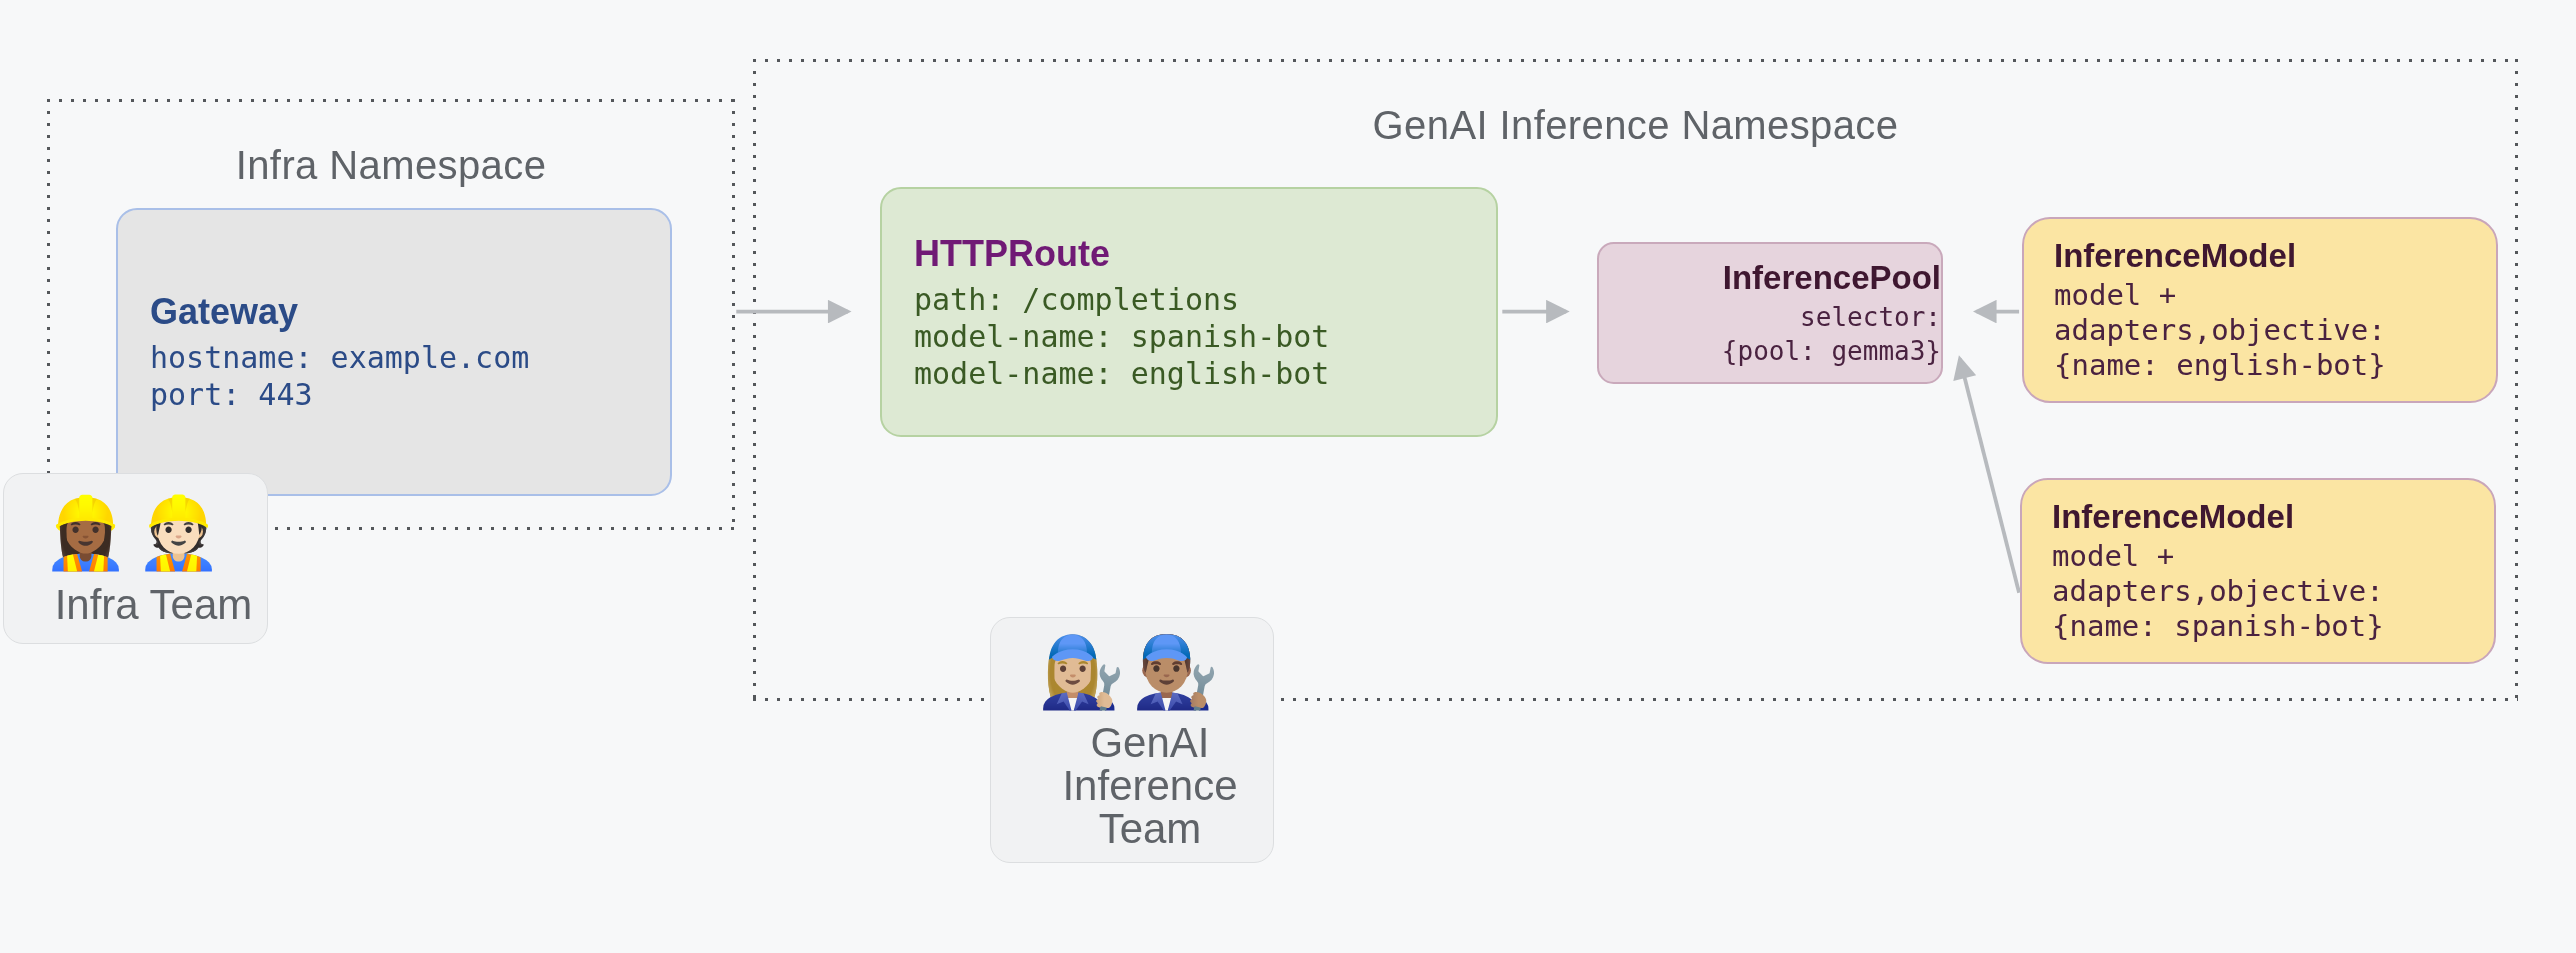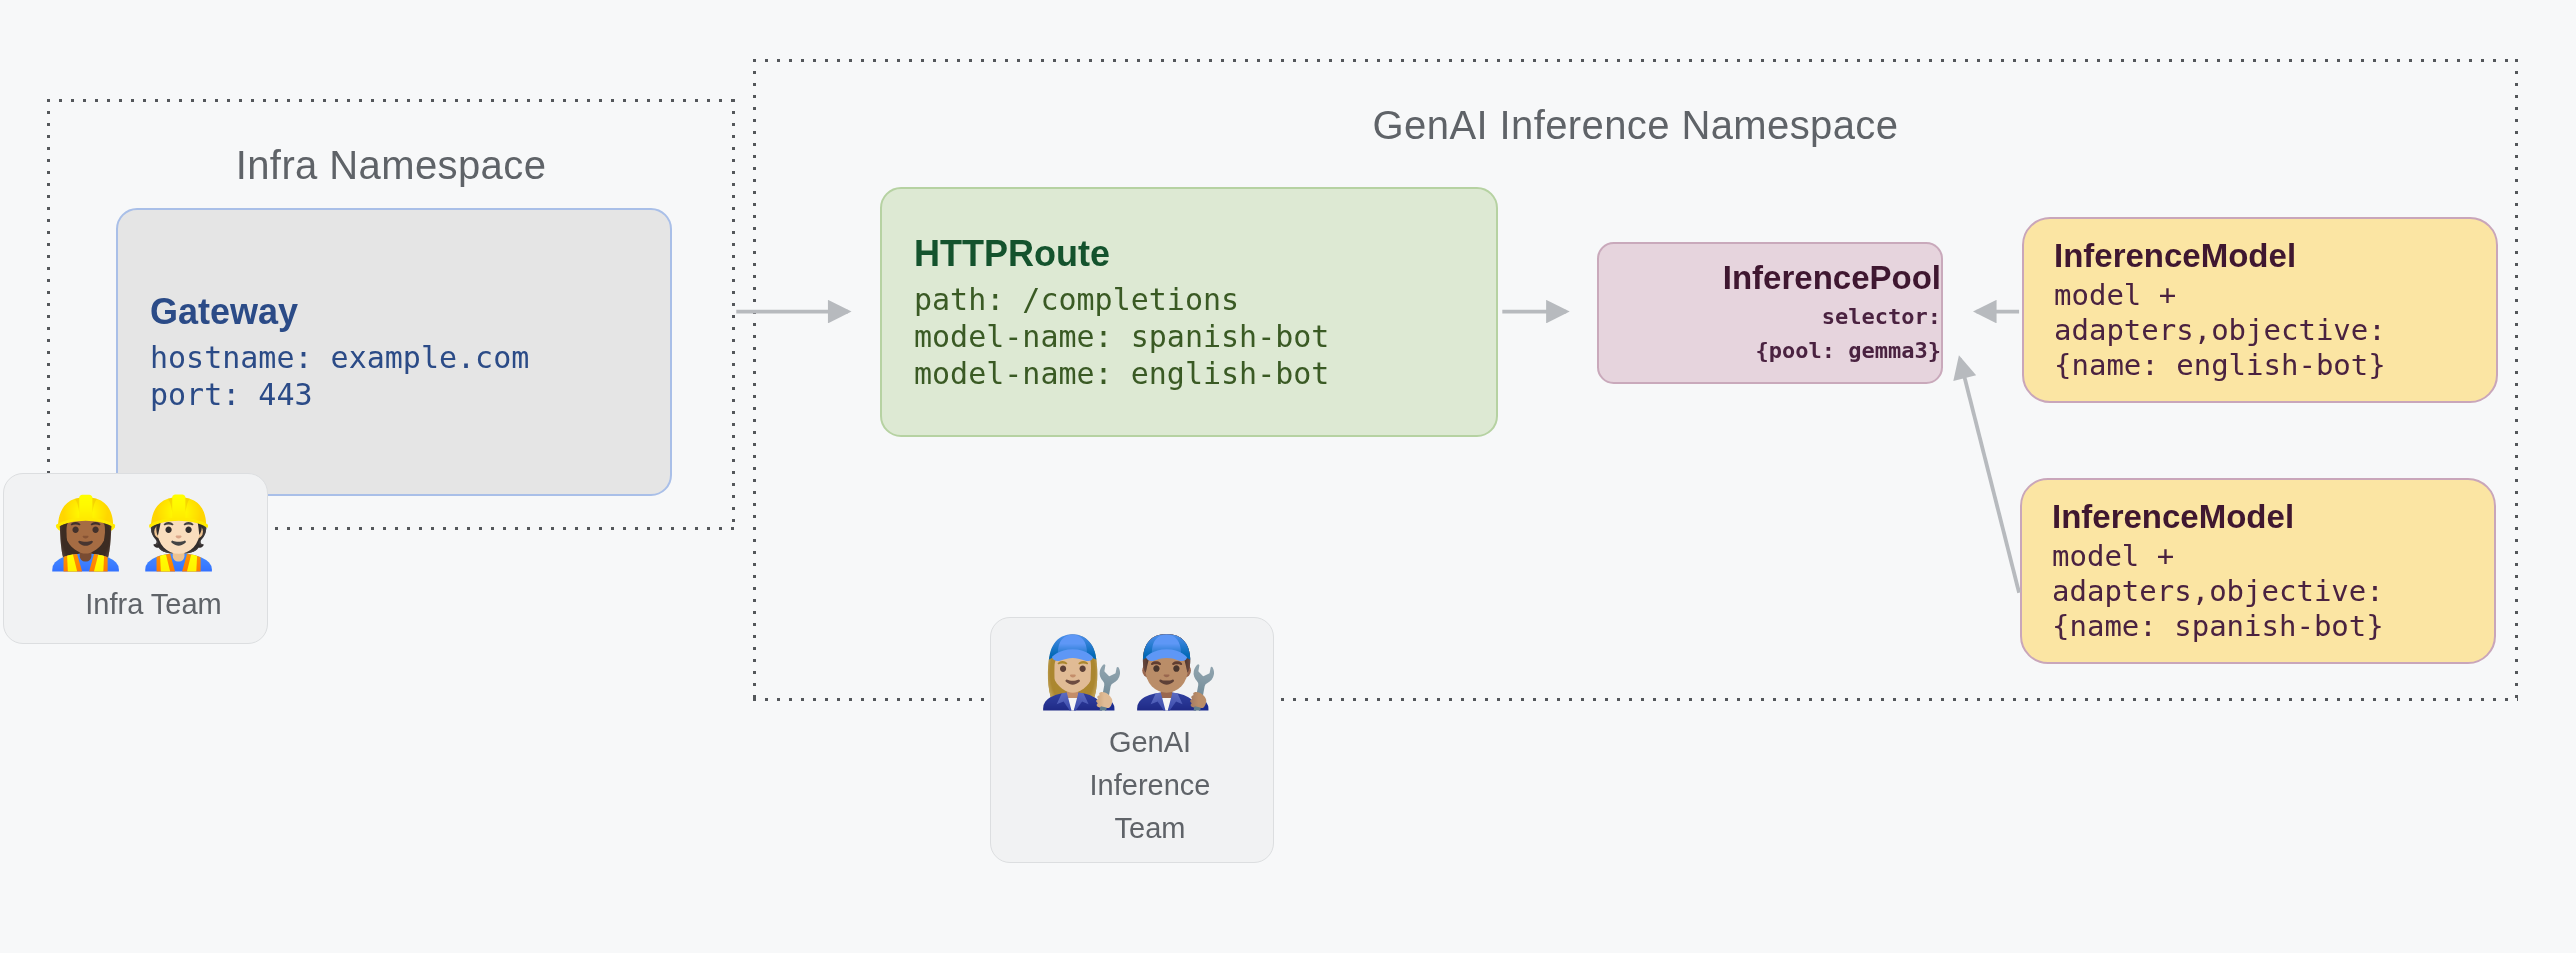--- a/index.html
+++ b/index.html
@@ -38,47 +38,47 @@
   .node-title{font-weight:bold;}
   .mono{font-family:"DejaVu Sans Mono", monospace;}
 
   #gateway{left:116px; top:208px; width:556px; height:288px;
     background:#e5e5e5; border-color:#a9bfe8; padding-left:32px;}
   #gateway .node-title{font-size:36px; color:#2b4b87; margin-bottom:6px;}
   #gateway .mono{font-size:30px; line-height:37px; color:#2b4b87;}
 
   #httproute{left:880px; top:187px; width:618px; height:250px;
     background:#dde9d3; border-color:#b6d2a2; padding-left:32px;}
-  #httproute .node-title{font-size:36px; color:#14532d; margin-bottom:6px;}
+  #httproute .node-title{font-size:36px; color:#701a75; margin-bottom:6px;}
   #httproute .mono{font-size:30px; line-height:37px; color:#3a5a24;}
 
   #inference-pool{left:1597px; top:242px; width:346px; height:142px;
     background:#e6d4dd; border-color:#c9a9bb; padding-left:27px; border-radius:16.7px;align-items:flex-end;}
   #inference-pool .node-title{font-size:33px; color:#3f1730; margin-bottom:3px;}
-  #inference-pool .mono{font-size:22px; line-height:34px; color:#4a2240;font-weight:bold;}
+  #inference-pool .mono{font-size:26px; line-height:34px; color:#4a2240;}
 
   .model-box{width:476px; height:186px;
     background:#fbe5a3; border-color:#c9a6ba; padding-left:30px; border-radius:28px;}
   #inference-model-english{left:2022px; top:217px;}
   #inference-model-spanish{left:2020px; top:478px;}
   .model-box .node-title{font-size:33px; color:#3f1730; margin-bottom:3px;}
   .model-box .mono{font-size:29px; line-height:35px; color:#4a2240;}
 
   
   .team{
     position:absolute; z-index:5;
     box-sizing:border-box;
     background:#f1f2f3;
     border:1.5px solid #dcdee0;
     border-radius:20px;
     display:flex; flex-direction:column; align-items:center; justify-content:center;
     color:#5f6368;
   }
   .team-emoji{font-size:70px; line-height:84px; letter-spacing:6px; white-space:nowrap;}
-  .team-label{font-size:29px; line-height:43px; text-align:center; white-space:pre-line; margin-top:7.6px;margin-left:36px;}
+  .team-label{font-size:42px; line-height:43px; text-align:center; white-space:pre-line; margin-top:7.6px;margin-left:36px;}
   #team-infra{left:3px; top:473px; width:265px; height:171px;}
   #team-genai{left:990px; top:617px; width:284px; height:246px;}
 
   
   #arrow-layer{position:absolute; left:0; top:0; z-index:4; pointer-events:none;}
   .arrow{stroke:#b7babe; stroke-width:5; fill:none;}
 </style>
 </head>
 <body>
 

